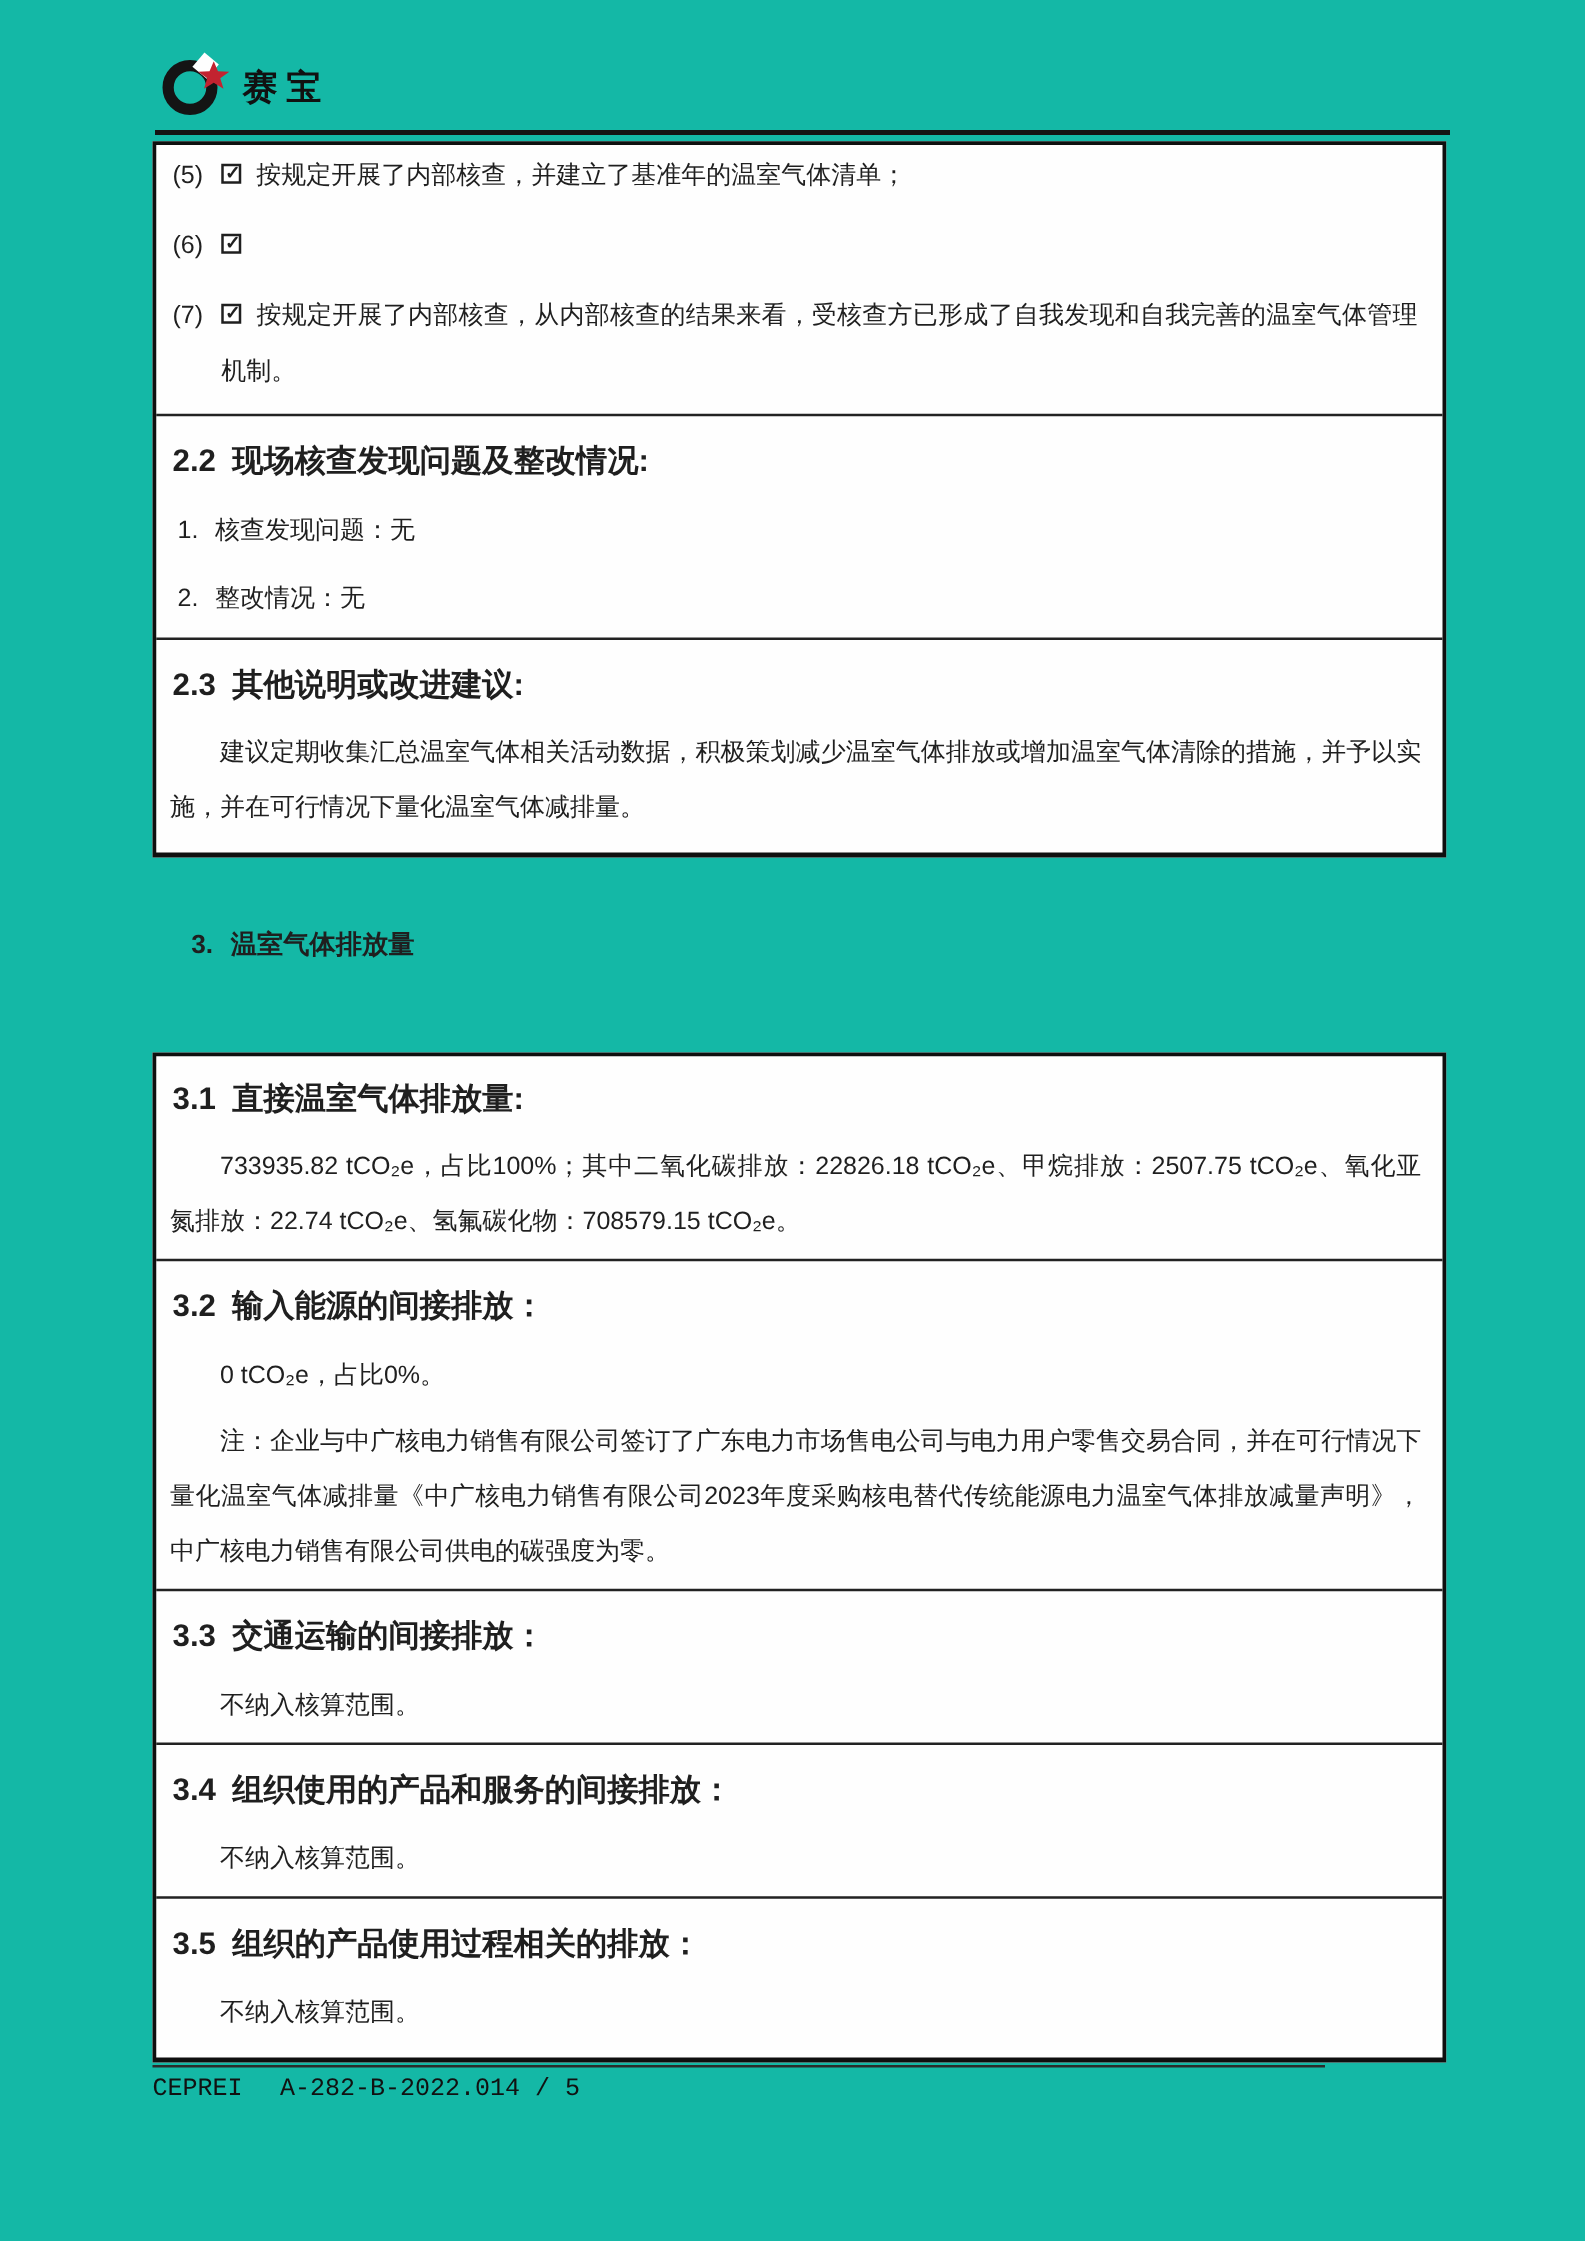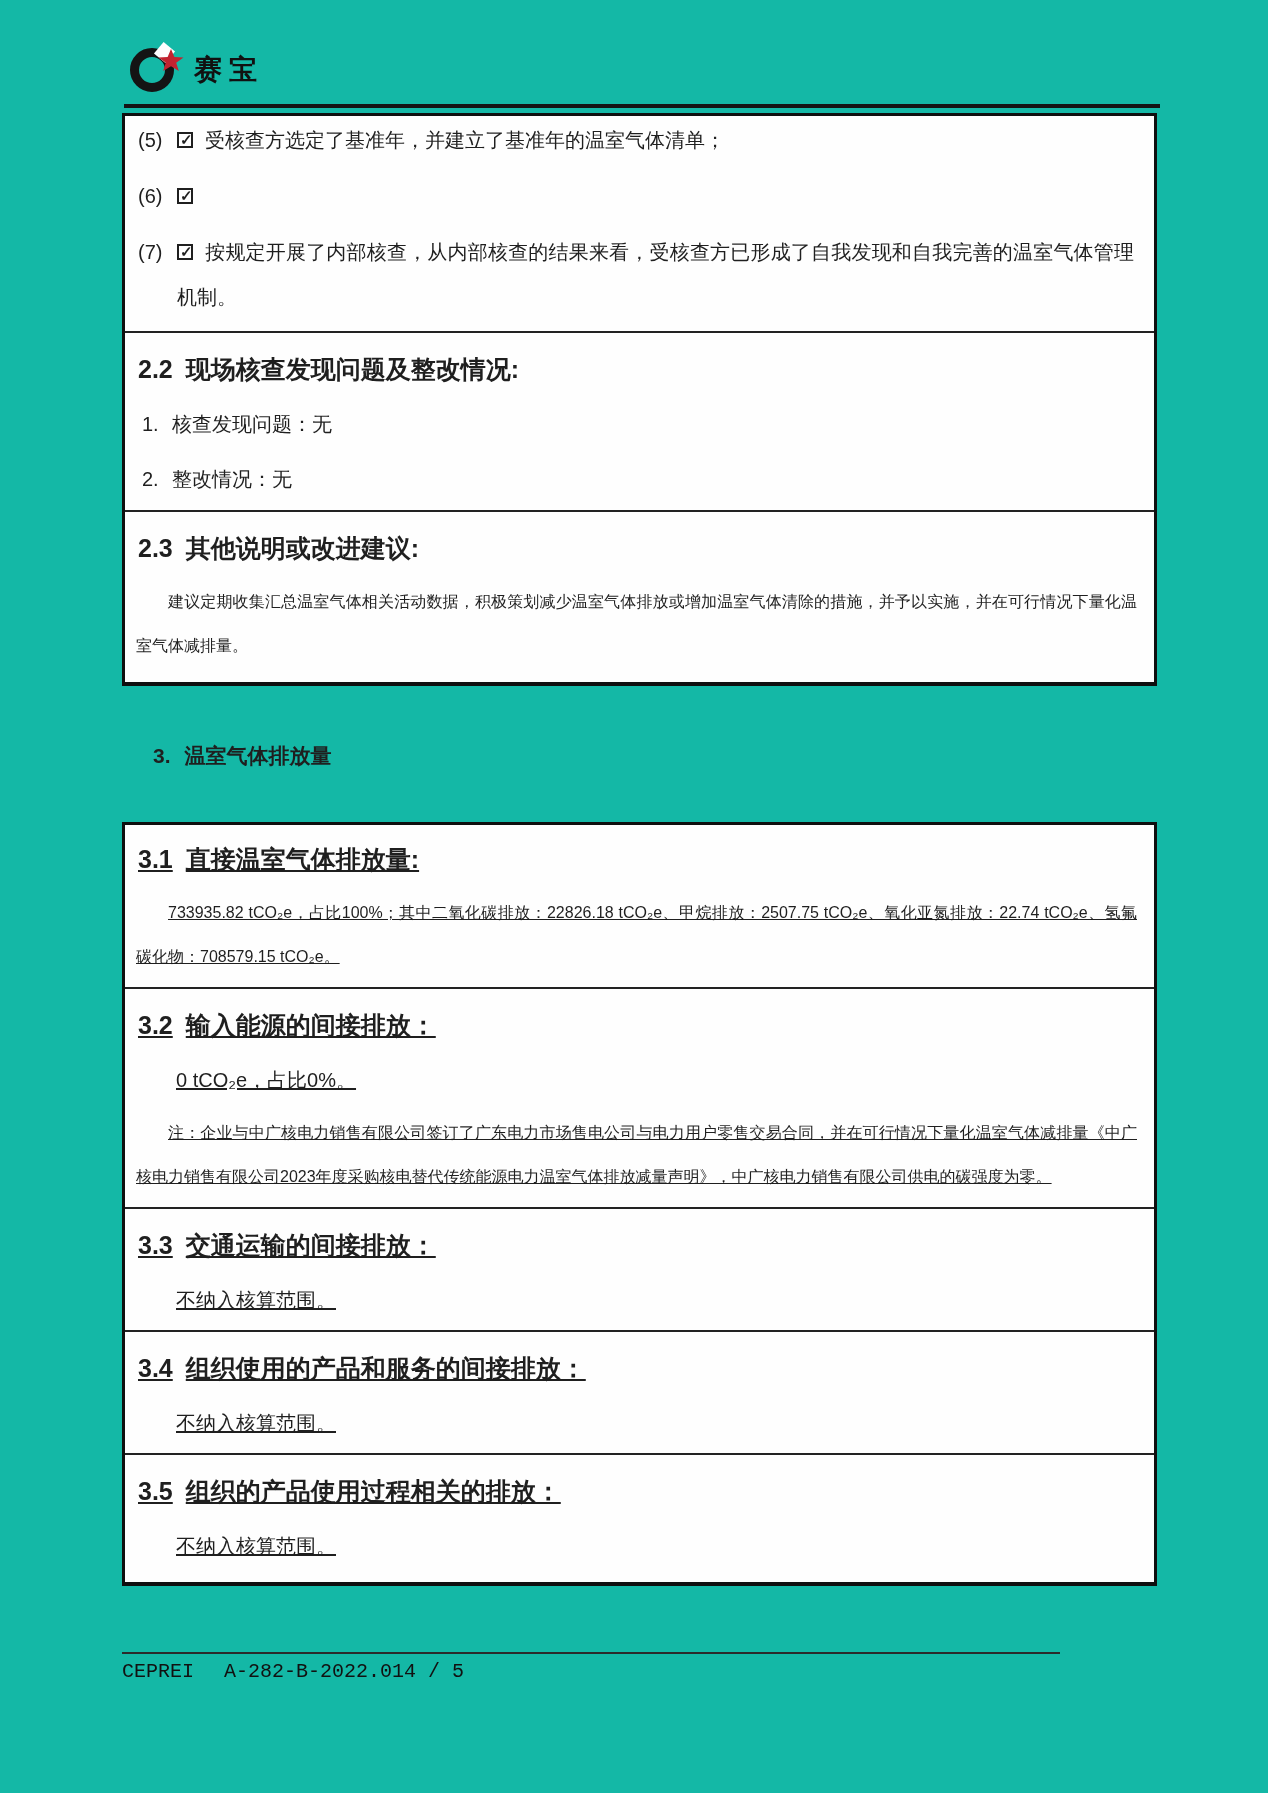--- a/index.html
+++ b/index.html
@@ -16,41 +16,41 @@
   .star{position:absolute;top:3px;right:-6px;width:26px;height:24px;background:#c22330;
         clip-path:polygon(50% 0%,63% 33%,98% 35%,70% 57%,80% 92%,50% 72%,20% 92%,30% 57%,2% 35%,37% 33%);}
   .logo-text{margin-left:16px;font-size:28px;font-weight:bold;letter-spacing:7px;color:#111;}
 
   .top-rule{position:absolute;top:104px;left:124px;width:1036px;height:4px;background:#141414;}
 
   
   .box{position:absolute;left:122px;width:1035px;box-sizing:border-box;
        border:3px solid #0f0f0f;border-bottom-width:4px;background:#fefefe;}
   .box1{top:113px;padding:2px 0 14px 0;}
-  .box2{top:822px;padding:12px 0 14px 0;text-decoration:underline;}
+  .box2{top:842px;padding:12px 0 14px 0;}
 
   .divider{height:2px;background:#222;margin-top:8px;}
 
   
   .check-item{display:flex;font-size:20px;line-height:45px;padding:0 20px 0 13px;margin-bottom:11px;}
   .check-item:last-of-type{margin-bottom:0;}
   .ci-num{flex:0 0 39px;}
   .ci-body{flex:1;text-align:justify;}
   .checkbox{display:inline-block;width:16px;height:16px;box-sizing:border-box;
             border:2px solid #1f1f1f;position:relative;margin-right:12px;top:1px;}
   .checkbox .mark{position:absolute;top:-14px;left:1px;font-size:15px;line-height:1;
             font-weight:bold;top:-2px;}
 
   
   .sec-title{display:flex;font-weight:bold;font-size:25px;line-height:45px;
              padding:0 20px 0 13px;margin-top:14px;}
   .sec-title .num{margin-right:13px;}
   .sub-item{display:flex;font-size:20px;line-height:45px;padding:0 20px 0 17px;margin-top:10px;}
   .sub-item .num{flex:0 0 30px;}
-  .para{font-size:16px;line-height:44px;text-align:justify;text-indent:2em;
+  .para{font-size:20px;line-height:44px;text-align:justify;text-indent:2em;
         padding:0 17px 0 11px;margin-top:9px;}
   .body-line{font-size:20px;line-height:44px;text-indent:2em;padding:0 17px 0 11px;margin-top:10px;}
 
   
   .chapter{position:absolute;top:733px;left:153px;display:flex;font-weight:bold;font-size:21px;line-height:45px;}
   .chapter .num{margin-right:14px;}
 
   
   .footer-rule{position:absolute;top:1652px;left:122px;width:938px;height:2px;background:#2b2b2b;}
   .footer{position:absolute;top:1660px;left:122px;width:938px;display:flex;
@@ -70,21 +70,21 @@
       <div class="star"></div>
     </div>
     <div class="logo-text">赛宝</div>
   </div>
   <div class="top-rule"></div>
 
   <div class="box box1">
 
     <div class="check-item">
       <span class="ci-num">(5)</span>
-      <span class="ci-body"><span class="checkbox"><span class="mark">✓</span></span><span>受核查方选定了基准年，并建立了基准年的温室气体清单；</span></span>
+      <span class="ci-body"><span class="checkbox"><span class="mark">✓</span></span><span>按规定开展了内部核查，并建立了基准年的温室气体清单；</span></span>
     </div>
 
     <div class="check-item">
       <span class="ci-num">(6)</span>
       <span class="ci-body"><span class="checkbox"><span class="mark">✓</span></span></span>
     </div>
 
     <div class="check-item">
       <span class="ci-num">(7)</span>
       <span class="ci-body"><span class="checkbox"><span class="mark">✓</span></span><span>按规定开展了内部核查，从内部核查的结果来看，受核查方已形成了自我发现和自我完善的温室气体管理机制。</span></span>

